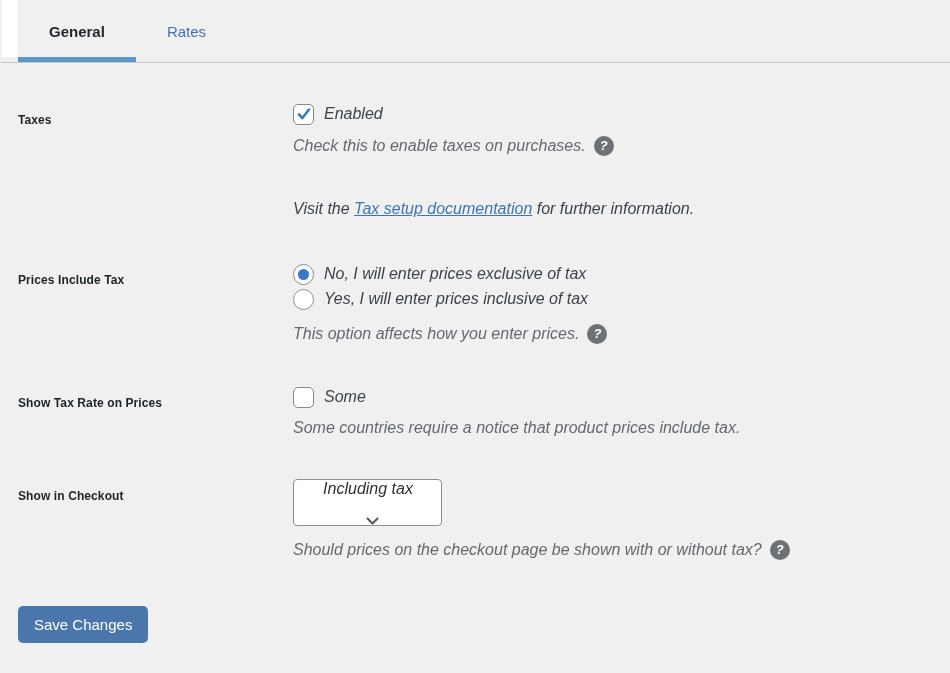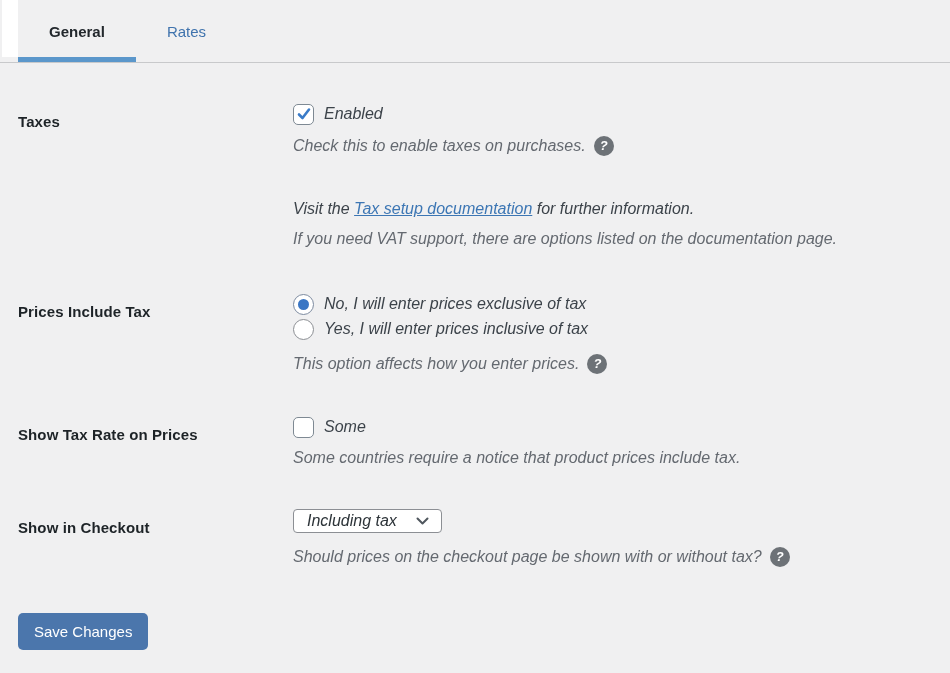--- a/index.html
+++ b/index.html
@@ -47,21 +47,21 @@
     background: #5b97cb;
   }
   .tab.inactive { color: #3f73ad; }
 
   
   .content { padding-left: 18px; }
   .row { display: flex; }
   .row-label {
     width: 275px;
     flex-shrink: 0;
-    font-size: 15px;
+    font-size: 12px;
     font-weight: bold;
     color: #1d2327;
     padding-top: 10px;
     letter-spacing: 0.1px;
   }
   .row-content { font-size: 16px; color: #3c434a; font-style: italic; }
 
   .row-taxes { margin-top: 40px; }
   .row-prices { margin-top: 39px; }
   .row-showrate { margin-top: 40px; }
@@ -139,28 +139,29 @@
   .desc-mt7 { margin-top: 8px; }
   .desc-mt6 { margin-top: 12px; }
   .radio-line + .radio-line { margin-top: 3px; }
 
   
   .select-box {
     display: inline-flex;
     align-items: center;
     justify-content: space-between;
     width: 149px;
-    height: 24px;
+    height: 47px;
     background: #fff;
     border: 1px solid #8c8f94;
     border-radius: 4px;
     padding: 0 12px 0 13px;
     font-size: 16px;
     color: #2c3338;
     cursor: pointer;
+    flex-direction: column;
   }
   .select-box .chev { display: block; margin-left: 8px; }
 
   
   .save-btn {
     display: inline-block;
     margin: 44px 0 0 18px;
     background: #4b76ac;
     color: #fff;
     border: none;
@@ -200,21 +201,20 @@
         </span>
         <span>Enabled</span>
       </div>
       <div class="desc desc-mt9">
         <span>Check this to enable taxes on purchases.</span>
         <span class="help-icon">?</span>
       </div>
       <div class="doc-paragraph">
         <span>Visit the </span><a class="doc-link">Tax setup documentation</a><span> for further information.</span>
       </div>
-      <div class="vat-note">If you need VAT support, there are options listed on the documentation page.</div>
     </div>
   </div>
 
   <div class="row row-prices">
     <div class="row-label">Prices Include Tax</div>
     <div class="row-content">
       <div class="control-line radio-line">
         <span class="radio checked">
             <span class="dot"></span>
           </span>

